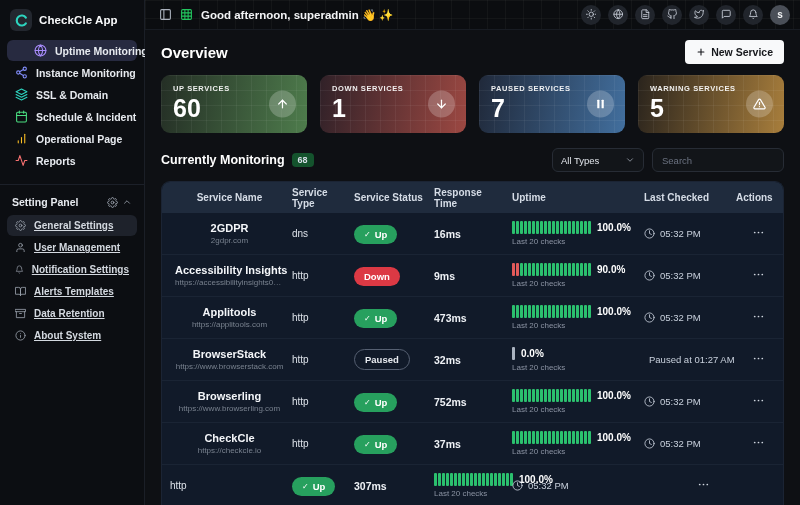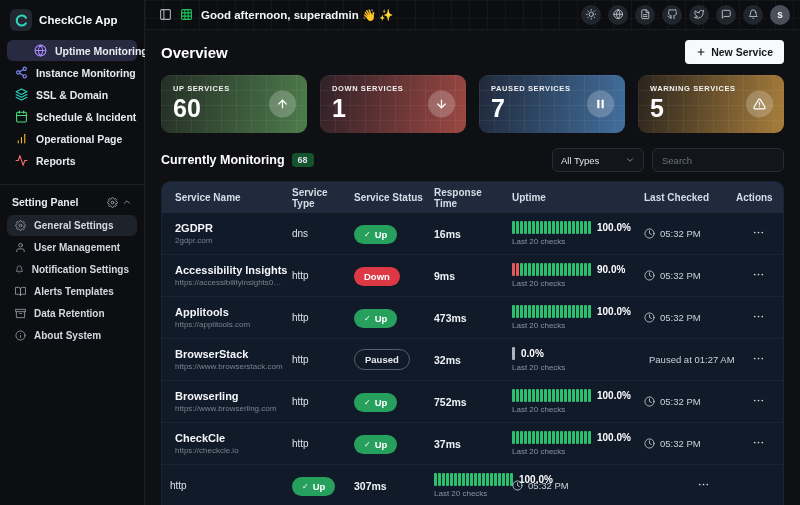--- a/index.html
+++ b/index.html
@@ -15,21 +15,21 @@
   .nav-item { display:flex; align-items:center; gap:8px; margin:1px 7px; padding:4px 8px; border-radius:6px; cursor:pointer; height:21px; }
   .nav-item.active { background:#272a40;padding-left:27px; }
   .nav-item .nav-ic { display:flex; align-items:center; flex:none; }
   .nav-label { font-size:10.5px; font-weight:bold; color:#e7eaef; white-space:nowrap; }
   .divider { border-top:1px solid #1c2029; margin:12px 0 6px; }
   .settings-header { display:flex; align-items:center; justify-content:space-between; padding:5px 12px 6px; cursor:pointer; }
   .settings-header .sp-label { font-size:10.5px; font-weight:bold; color:#e7eaef; }
   .sh-icons { display:flex; align-items:center; gap:4px; color:#9aa1ac; }
   .sub-item { display:flex; align-items:center; gap:8px; margin:1px 7px; padding:4px 8px; border-radius:6px; cursor:pointer; height:21px; color:#9aa1ac; }
   .sub-item.active { background:#1e222b; }
-  .sub-label { font-size:10px; font-weight:600; color:#d4d9e0; white-space:nowrap; }
+  .sub-label { font-size:10px; font-weight:600; color:#d4d9e0; white-space:nowrap;text-decoration:underline; }
 
   
   .right-pane { flex:1; display:flex; flex-direction:column; min-width:0; }
   .topbar { height:30px; flex:none; background:#0b0d10;
     background-image:linear-gradient(rgba(255,255,255,.035) 1px,transparent 1px),linear-gradient(90deg,rgba(255,255,255,.035) 1px,transparent 1px);
     background-size:18px 18px; border-bottom:1px solid #181c23;
     display:flex; align-items:center; padding:0 10px; gap:1px; }
   .tb-btn { width:20px; height:20px; border:none; background:transparent; color:#aab1bc; display:flex; align-items:center; justify-content:center; cursor:pointer; border-radius:5px; }
   .tb-btn.grid-green { color:#22c55e; }
   .greeting { font-size:11.5px; font-weight:bold; color:#f3f4f6; margin-left:4px; }
@@ -61,21 +61,21 @@
   .type-select { width:92px; height:24px; background:#121519; border:1px solid #272c35; border-radius:6px; display:flex; align-items:center; justify-content:space-between; padding:0 8px; font-size:9.5px; color:#e2e6ec; cursor:pointer; }
   .search-input { width:132px; height:24px; background:#121519; border:1px solid #272c35; border-radius:6px; color:#e2e6ec; font-size:9.5px; padding:0 9px; font-family:inherit; outline:none; }
   .search-input::placeholder { color:#6b7280; }
 
   
   .table { margin-top:9px; border-radius:9px 9px 0 0; overflow:hidden; border:1px solid #1b2434; border-bottom:none; }
   .trow { display:grid; grid-template-columns:122px 62px 80px 78px 132px 92px 1fr; align-items:center; }
   .thead { background:#1f2b3d; height:31px; }
   .thead .cell { font-size:10px; font-weight:bold; color:#d5dce6; }
   .cell { padding-left:8px; }
-  .cell.first { padding-left:13px; }
+  .cell.first { padding-left:13px;text-align:center; }
   .cell.actions { text-align:right; padding-right:14px; }
   .tbody-row { background:#111a29; height:42px; border-bottom:1px solid #1a2434; cursor:pointer; }
   .svc-name { font-size:11px; font-weight:bold; color:#f4f6f9; white-space:nowrap; }
   .svc-url { font-size:8px; color:#79828f; margin-top:2px; white-space:nowrap; overflow:hidden; text-overflow:ellipsis; max-width:115px; }
   .svc-type { font-size:10px; color:#dde2e9; }
   .badge { display:inline-flex; align-items:center; gap:4px; font-size:9.5px; font-weight:bold; border-radius:999px; padding:4px 10px; color:#ffffff; }
   .badge.up { background:#27a05e; }
   .badge.down { background:#dc3944; }
   .badge.paused { background:transparent; border:1px solid #566072; color:#e8ebf0; }
   .resp { font-size:10.5px; font-weight:bold; color:#eef1f5; }

